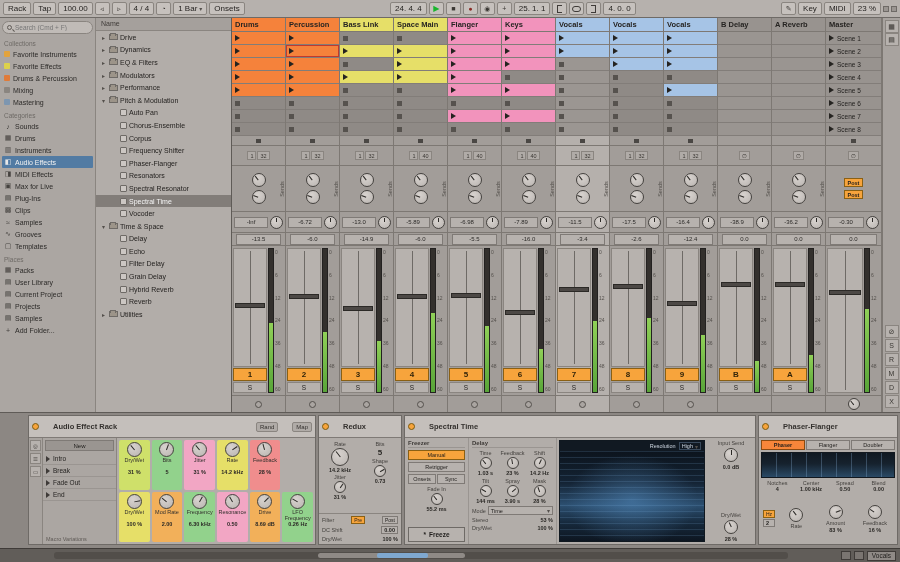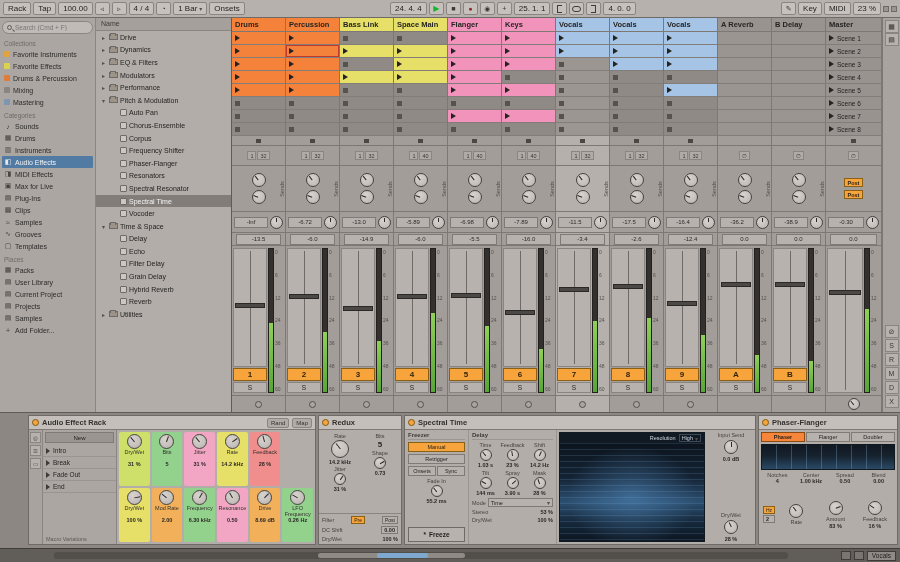--- a/index.html
+++ b/index.html
@@ -104,22 +104,22 @@
 #right-strip{width:18px;flex:none;border-left:1px solid #7d7873;background:#a8a39f;
   display:flex;flex-direction:column;align-items:center;gap:2px;padding:2px 0 4px}
 .rs-btn{width:14px;height:13px;background:#b7b2ae;border:1px solid #8a8580;font-size:7px;
   display:flex;align-items:center;justify-content:center;color:#3a3733;flex:none}
 #rs-bottom{margin-top:auto;display:flex;flex-direction:column;gap:1px}
 
 
 #devices{height:136px;flex:none;background:#8c8783;border-top:1px solid #5f5b57;
   display:flex;gap:2px;padding:2px 2px 2px 28px;position:relative}
 .device{background:#b2ada9;border:1px solid #6e6a66;display:flex;flex-direction:column;height:130px;overflow:hidden}
-.dev-title{height:14px;flex:none;background:#c4bfbb;border-bottom:1px solid #7f7a76;
-  display:flex;align-items:center;gap:3px;padding:0 3px;font-size:7.5px;font-weight:bold;color:#34312e;white-space:nowrap}
+.dev-title{height:22px;flex:none;background:#c4bfbb;border-bottom:1px solid #7f7a76;
+  display:flex;align-items:center;gap:14px;padding:0 3px;font-size:7.5px;font-weight:bold;color:#34312e;white-space:nowrap}
 .led{width:7px;height:7px;border-radius:50%;background:#f7a43c;border:1px solid #7a5a10;flex:none}
 .dev-btn{background:#b0aba7;border:1px solid #8a8580;border-radius:2px;font-size:6px;font-weight:normal;padding:0 3px;height:10px;display:flex;align-items:center}
 .push-r{margin-left:auto}
 #dev-rack{width:288px;flex:none}
 .rack-body{flex:1;display:flex;min-height:0}
 .rack-toggles{width:14px;flex:none;border-right:1px solid #8a8580;background:#a8a39f;display:flex;flex-direction:column;gap:2px;padding:2px 1px}
 .rt{height:11px;background:#b7b2ae;border:1px solid #8a8580;font-size:5.5px;display:flex;align-items:center;justify-content:center;color:#45423f}
 .rack-vars{width:74px;flex:none;border-right:1px solid #8a8580;background:#aba6a2;display:flex;flex-direction:column}
 .var-new{height:11px;margin:2px;background:#9a9591;border:1px solid #7f7a76;font-size:6px;display:flex;align-items:center;justify-content:center}
 .var-item{height:12px;display:flex;align-items:center;gap:3px;font-size:6.5px;padding:0 3px;border-bottom:1px solid #9a9591}
@@ -1153,21 +1153,21 @@
                 <span>60</span>
               </div>
     </div>
     <div class="arm-row">
               <span class="arm-circle"></span>
             </div>
   </div>
 
   <div class="track-col">
     <div class="track-header" style="background: rgb(152, 147, 143);">
-              <span>A Reverb</span>
+              <span>B Delay</span>
             </div>
     <div class="clips">
               <div class="clip-slot blank"></div>
               <div class="clip-slot blank"></div>
               <div class="clip-slot blank"></div>
               <div class="clip-slot blank"></div>
               <div class="clip-slot blank"></div>
               <div class="clip-slot blank"></div>
               <div class="clip-slot blank"></div>
               <div class="clip-slot blank"></div>
@@ -1175,54 +1175,54 @@
     <div class="stop-row"></div>
     <div class="io-row">
               <span class="io-cell">∅</span>
             </div>
     <div class="sends">
       <span class="knob send-knob"></span>
       <span class="knob send-knob" style="--rot:-70deg"></span>
       <span class="sends-label">Sends</span>
     </div>
     <div class="peak-row">
-      <span class="val-box">-36.2</span>
+      <span class="val-box">-38.9</span>
       <span class="knob pan-knob"></span>
     </div>
     <div class="vol-row">
       <span class="val-box">0.0</span>
     </div>
     <div class="fader-area">
       <div class="fader-col">
         <div class="fader-track">
           <span class="fader-groove"></span>
           <span class="fader-handle" style="bottom: calc(70% - 3px);"></span>
         </div>
-        <div class="tbtn">A</div>
+        <div class="tbtn">B</div>
         <div class="sbtn">S</div>
       </div>
       <div class="meter">
-                <span class="meter-fill" style="height: 26%;"></span>
+                <span class="meter-fill" style="height: 22%;"></span>
               </div>
       <div class="scale">
                 <span>0</span>
                 <span>6</span>
                 <span>12</span>
                 <span>24</span>
                 <span>36</span>
                 <span>48</span>
                 <span>60</span>
               </div>
     </div>
     <div class="arm-row"></div>
   </div>
 
   <div class="track-col">
     <div class="track-header" style="background: rgb(152, 147, 143);">
-              <span>B Delay</span>
+              <span>A Reverb</span>
             </div>
     <div class="clips">
               <div class="clip-slot blank"></div>
               <div class="clip-slot blank"></div>
               <div class="clip-slot blank"></div>
               <div class="clip-slot blank"></div>
               <div class="clip-slot blank"></div>
               <div class="clip-slot blank"></div>
               <div class="clip-slot blank"></div>
               <div class="clip-slot blank"></div>
@@ -1230,37 +1230,37 @@
     <div class="stop-row"></div>
     <div class="io-row">
               <span class="io-cell">∅</span>
             </div>
     <div class="sends">
       <span class="knob send-knob"></span>
       <span class="knob send-knob" style="--rot:-70deg"></span>
       <span class="sends-label">Sends</span>
     </div>
     <div class="peak-row">
-      <span class="val-box">-38.9</span>
+      <span class="val-box">-36.2</span>
       <span class="knob pan-knob"></span>
     </div>
     <div class="vol-row">
       <span class="val-box">0.0</span>
     </div>
     <div class="fader-area">
       <div class="fader-col">
         <div class="fader-track">
           <span class="fader-groove"></span>
           <span class="fader-handle" style="bottom: calc(70% - 3px);"></span>
         </div>
-        <div class="tbtn">B</div>
+        <div class="tbtn">A</div>
         <div class="sbtn">S</div>
       </div>
       <div class="meter">
-                <span class="meter-fill" style="height: 22%;"></span>
+                <span class="meter-fill" style="height: 26%;"></span>
               </div>
       <div class="scale">
                 <span>0</span>
                 <span>6</span>
                 <span>12</span>
                 <span>24</span>
                 <span>36</span>
                 <span>48</span>
                 <span>60</span>
               </div>

